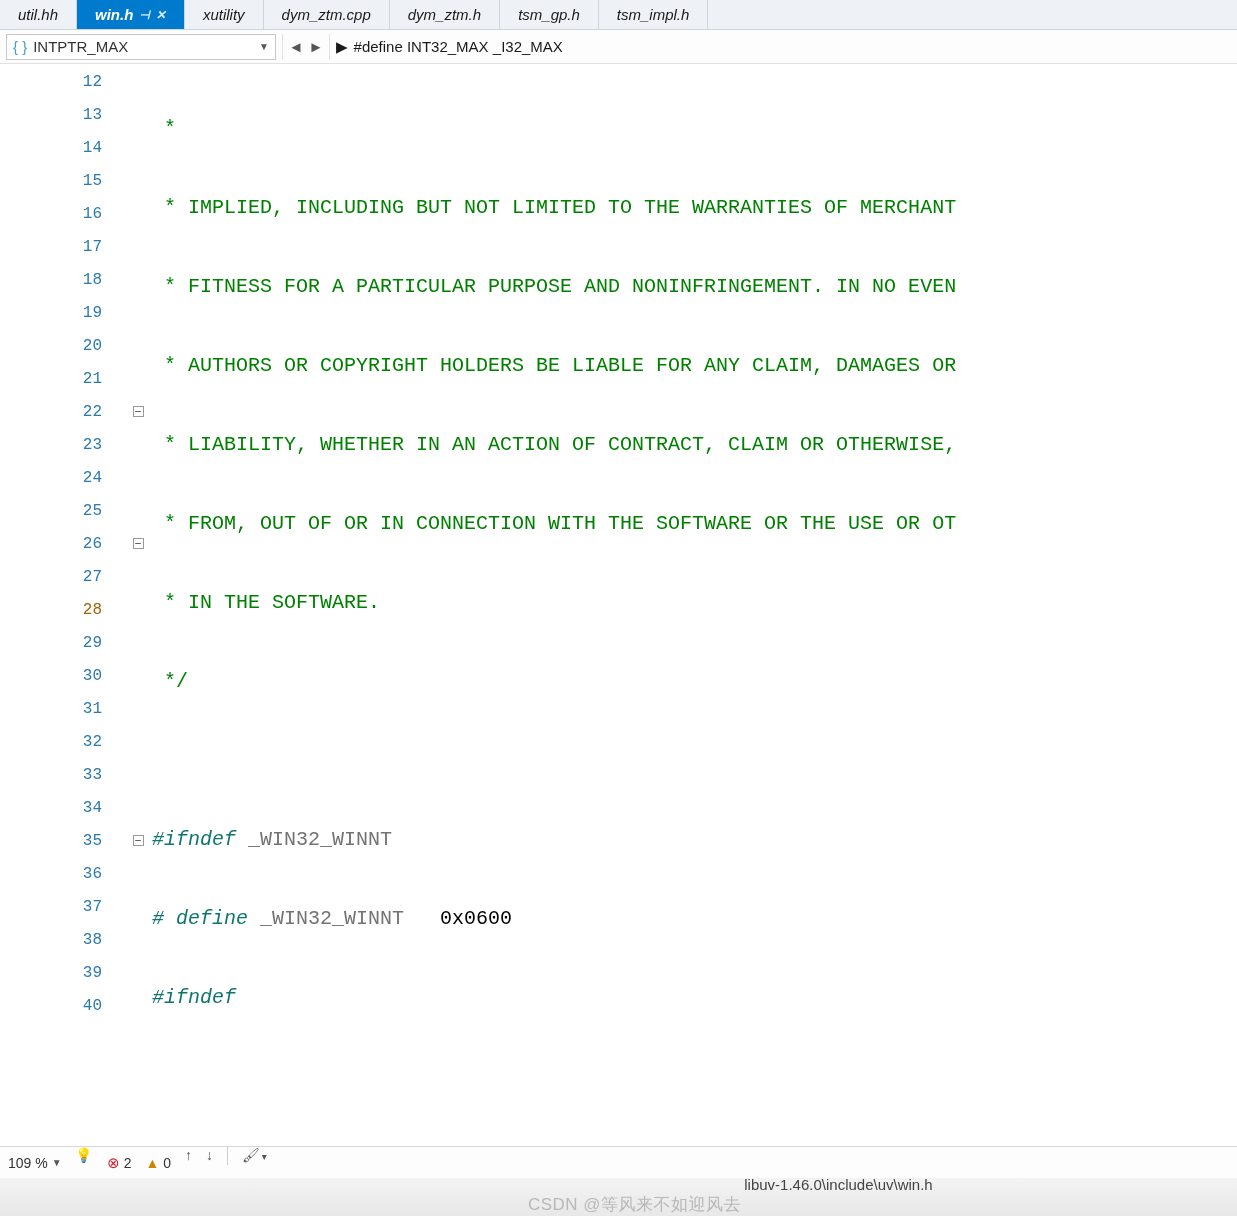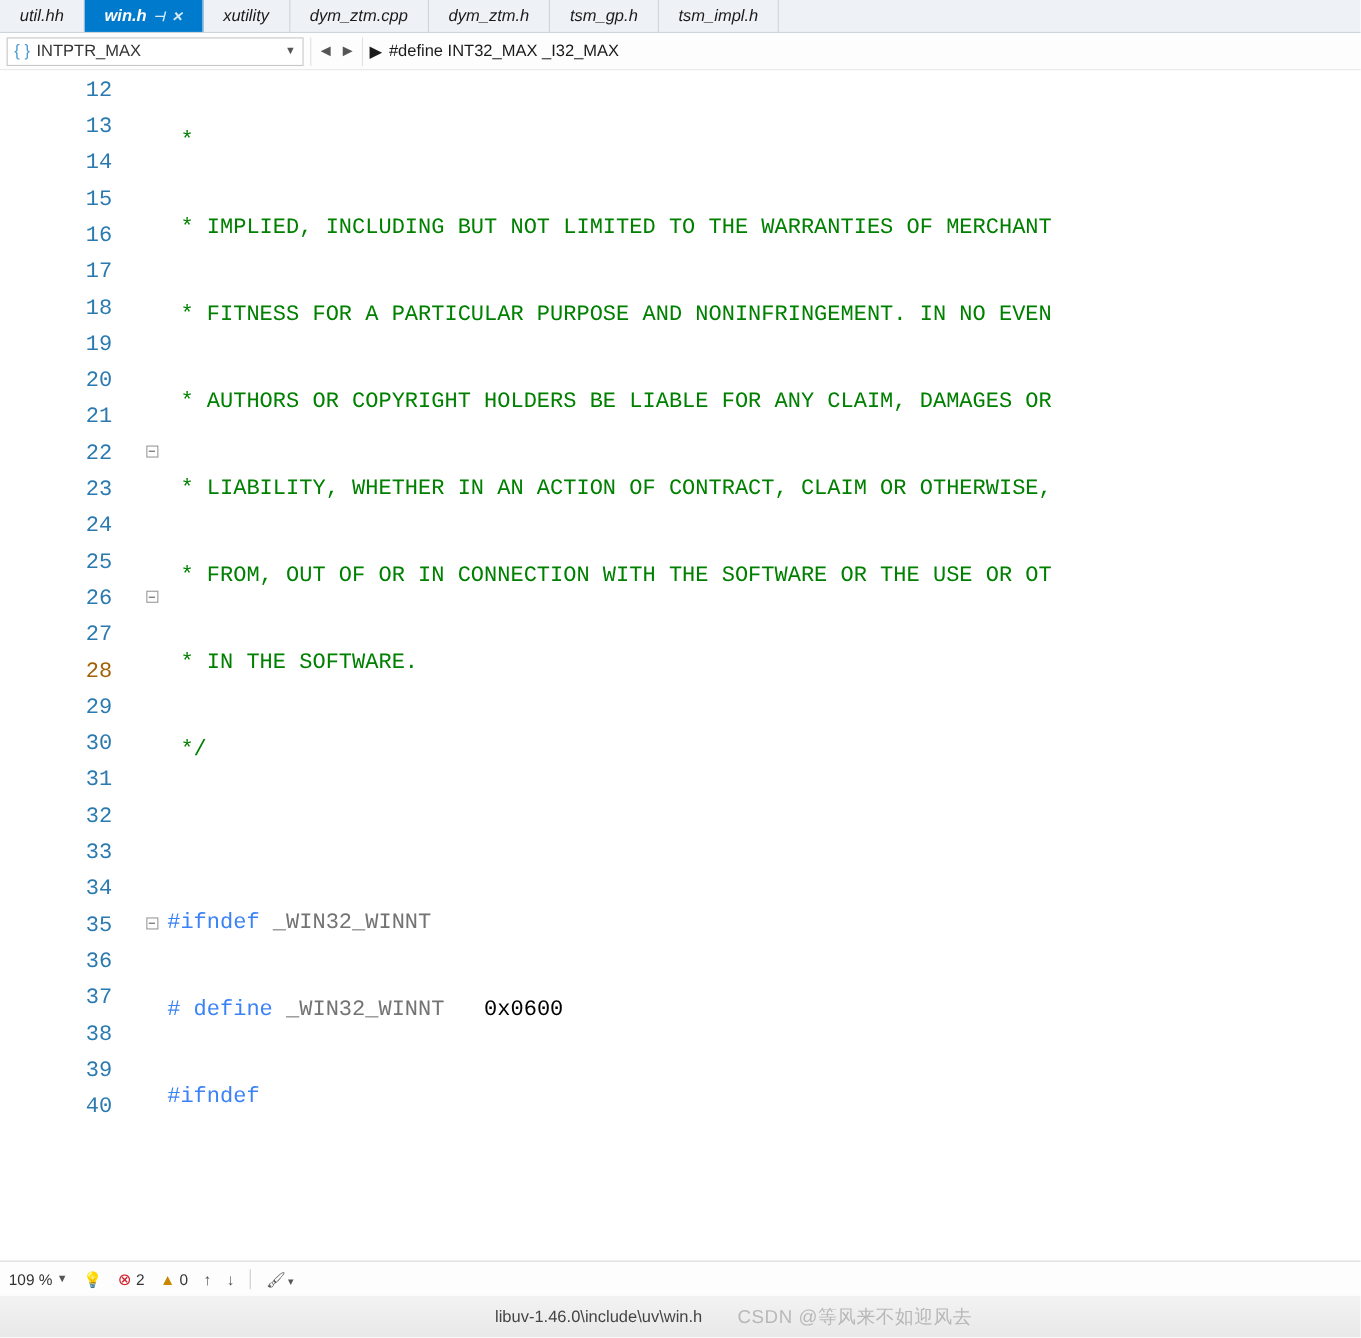--- a/index.html
+++ b/index.html
@@ -70,65 +70,65 @@
   .crumb { display:flex; align-items:center; gap:6px; color:#1a1a1a; }
   
   .editor-wrap { flex:1; display:flex; overflow:hidden; background:#fff; }
   .glyph-margin { width:36px; background:#fff; }
   .gutter {
     width: 88px;
     background: #fff;
     text-align: right;
     color: #2a7ab0;
     font-family: Consolas, "Courier New", monospace;
-    font-size: 20px;
+    font-size: 16px;
     padding-top: 2px;
   }
   .gutter div { height:33px; line-height:33px; padding-right:22px; }
   .gutter div.current { color:#a16207; font-weight:normal; background:#ffffff; }
   .fold-col { width:28px; font-family:Consolas,monospace; font-size:14px; color:#808080; }
   .fold-col div { height:33px; line-height:33px; text-align:center; }
   .fold-box { border:1px solid #999; width:11px; height:11px; display:inline-flex; align-items:center; justify-content:center; font-size:11px; line-height:9px; color:#555; background:#fff; }
   .code {
     flex:1;
     font-family: Consolas, "Courier New", monospace;
     font-size: 20px;
     white-space: pre;
     color:#000;
     padding-top:2px;
     overflow:hidden;
   }
   .code .line { height:33px; line-height:33px; }
   .c-comment { color:#008000; }
-  .c-gray { color:#3b82f6; }
+  .c-gray { color:#0f766e;font-style:italic; }
   .c-macro { color:#737373; }
   
   .status {
     height: 32px;
     display:flex;
-    align-items:center;
     gap:14px;
     padding:0 8px;
     border-top:1px solid #d7d7d7;
     background:#fdfdfd;
     font-size:14px;
     color:#333;
   }
   .status .zoom { display:flex; align-items:center; gap:4px; }
   .status .ico { display:inline-flex; align-items:center; gap:4px; }
   .err-dot { color:#d1202a; font-size:15px; }
   .warn-tri { color:#c88700; font-size:14px; }
   .status .nav { color:#555; cursor:pointer; }
   .wand::after{ content:"▾"; font-size:10px; margin-left:2px; color:#555;}
   
   .footer {
     height: 38px; display:flex; align-items:center;
     background: linear-gradient(#f3f3f3,#e8e8e8);
     padding:0 10px; font-size:15px; color:#444;
-    justify-content:flex-start;
+    justify-content:flex-end;
+    flex-direction:column;
   }
   .footer .path { margin-left: 440px; }
   .footer .wm { color:#b8b8b8; font-size:17px; letter-spacing:0.5px;margin-left:32px; }
   .chev { font-size:10px; color:#555; }
   .scope-ico { color:#4a9bd0; }
   .lamp { color:#b48f00; }
 </style>
 </head>
 <body>
 

